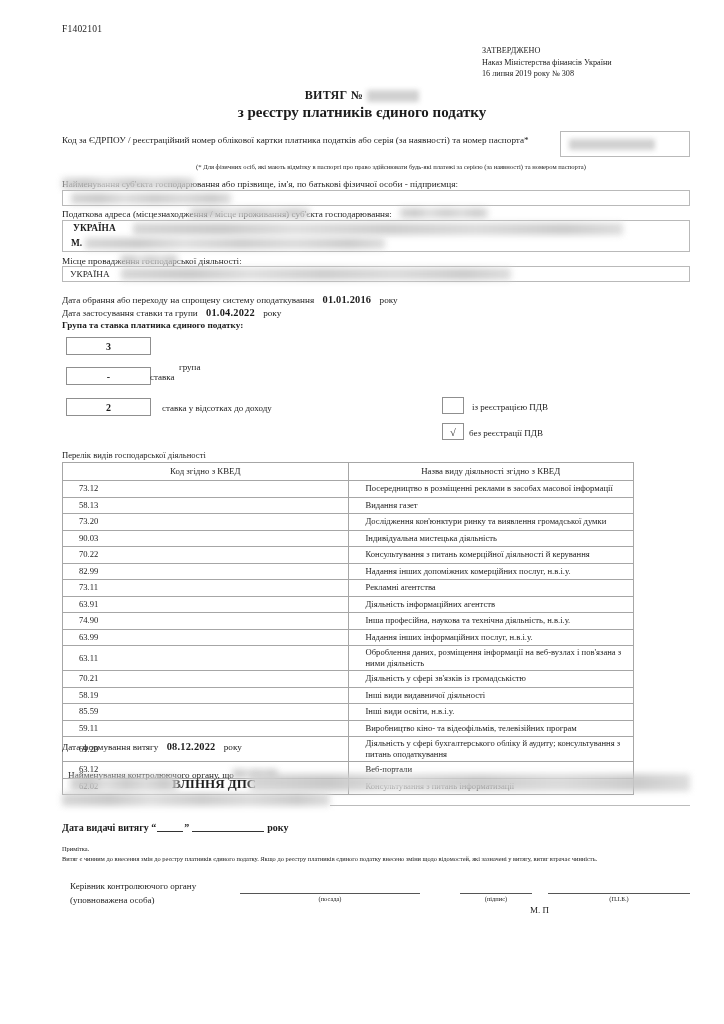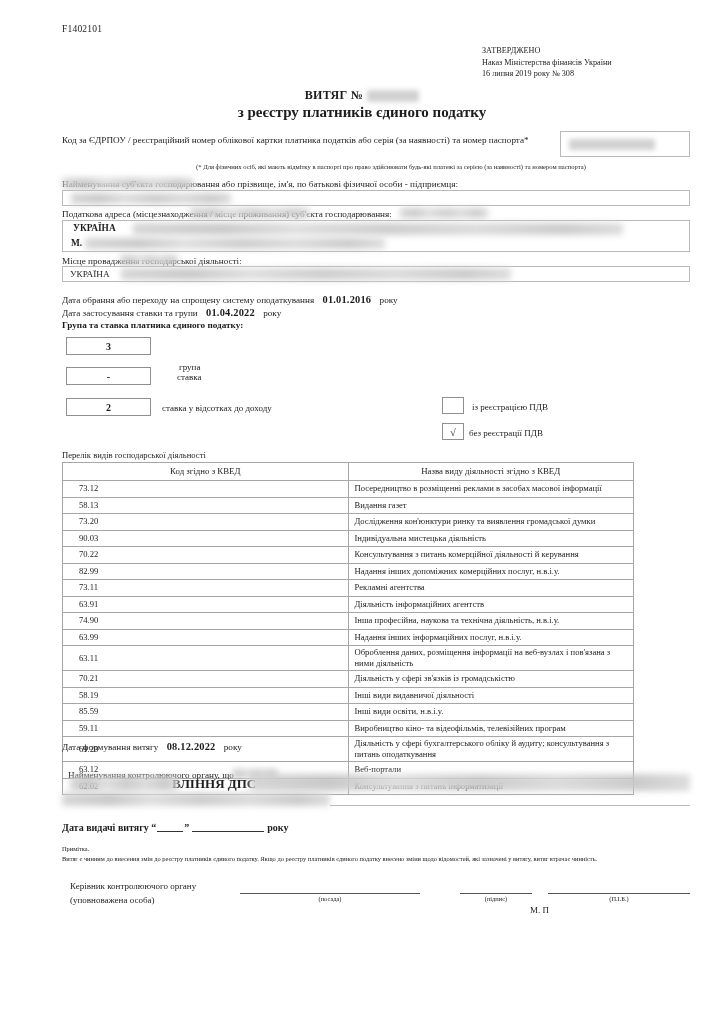--- a/index.html
+++ b/index.html
@@ -179,21 +179,21 @@
   table.kved th {
     text-align: center;
     font-size: 8.8px;
     height: 15px;
   }
   table.kved td.code {
     width: 150px;
     padding-left: 16px;
   }
   table.kved td.name {
-    padding-left: 6px;
+    padding-left: 17px;
   }
 
   
   .issue-line {
     position: absolute;
     left: 62px;
     top: 822px;
     font-size: 10px;
     font-weight: bold;
   }
@@ -313,21 +313,21 @@
   <div class="dateline" style="left:62px; top:320px;font-weight:bold;">Група та ставка платника єдиного податку:</div>
 
   <div class="ratebox" style="left:66px; top:337px;">
     <span>3</span>
   </div>
   <div class="ratelabel" style="left:179px; top:342px;margin-top:20px;">група</div>
 
   <div class="ratebox" style="left:66px; top:367px;">
     <span>-</span>
   </div>
-  <div class="ratelabel" style="left:177px; top:372px;">ставка</div>
+  <div class="ratelabel" style="left:150px; top:372px;">ставка</div>
 
   <div class="ratebox" style="left:66px; top:398px;">
     <span>2</span>
   </div>
   <div class="ratelabel" style="left:162px; top:403px;">ставка у відсотках до доходу</div>
 
   <div class="cbox" style="left:442px; top:397px;">
     <span></span>
   </div>
   <div class="cboxlabel" style="left:472px; top:402px;">із реєстрацією ПДВ</div>

